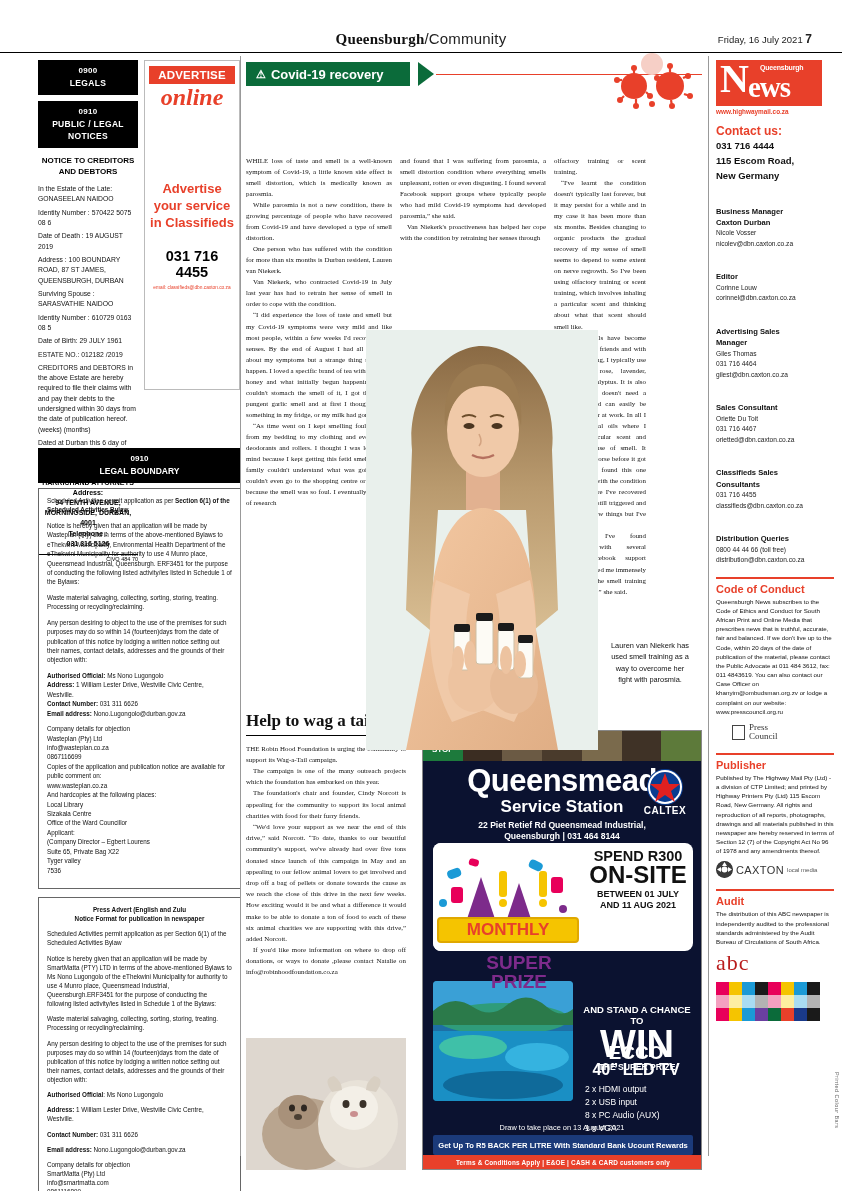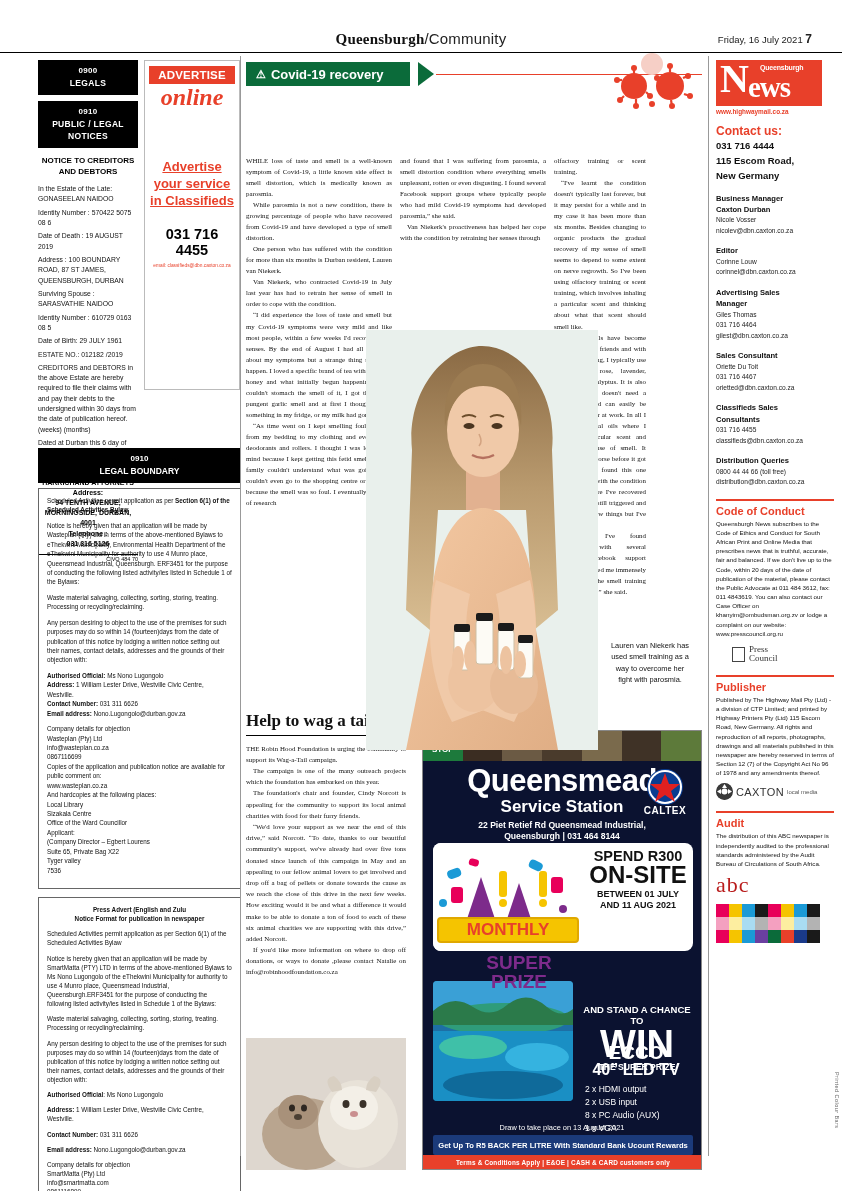--- a/index.html
+++ b/index.html
@@ -60,22 +60,21 @@
   .adbox .ad1 {
     background:#e8402a; color:#fff; font-weight:bold; font-size:11.5px;
     padding:3px 0; letter-spacing:.2px;
   }
   .adbox .ad-online {
     font-family:"Liberation Serif", serif; font-style:italic; color:#e8402a;
     font-size:24px; font-weight:bold; margin:1px 0 2px; line-height:1;
   }
   .adbox .ad-sub {
     color:#e8402a; font-weight:bold; font-size:13px; line-height:1.3;
-    margin-top:50px;
-    text-decoration:underline;
+    margin-top:72px;
   }
   .adbox .ad-phone {
     color:#000; font-weight:bold; font-size:14.5px; margin-top:16px;
   }
   .adbox .ad-mail { color:#e8402a; font-size:4.8px; margin-top:5px; }
 
   
   .legal-wrap { position:absolute; left:38px; top:448px; width:203px; }
   .legal-head {
     background:#000; color:#fff; text-align:center; font-size:8.5px;
@@ -257,21 +256,21 @@
     font-size:29px; font-family:"Liberation Serif", serif; line-height:1;
     letter-spacing:-1px;
   }
   .news-logo .qb {
     position:absolute; left:44px; top:4px; color:#fff; font-weight:bold;
     font-size:7px; letter-spacing:-.2px;
   }
   .weburl { color:#e8402a; font-weight:bold; font-size:6.4px; margin-bottom:7px; }
   .r-lbl { color:#e8402a; font-weight:bold; font-size:12px; margin-top:9px; }
   .r-big { font-weight:bold; font-size:9.5px; line-height:1.6; color:#111; }
-  .r-head { font-weight:bold; font-size:7.6px; color:#111; line-height:1.5; margin-top:9px; }
+  .r-head { font-weight:bold; font-size:7.6px; color:#111; line-height:1.5; margin-top:22px; }
   .r-txt { font-size:6.6px; color:#222; line-height:1.6; }
   .r-rule { height:2px; background:#e8402a; margin:11px 0 4px; }
   .r-title { color:#e8402a; font-weight:bold; font-size:11px; margin-bottom:2px; }
   .r-body { font-size:6.2px; color:#111; line-height:1.48; }
   .presscouncil {
     margin:7px 0 2px; display:flex; align-items:center; gap:4px;
     padding-left:16px;
   }
   .pc-sq { width:13px; height:15px; border:1.6px solid #444; }
   .pc-tx { font-family:"Liberation Serif", serif; font-size:9px; color:#333; line-height:1.05; }

